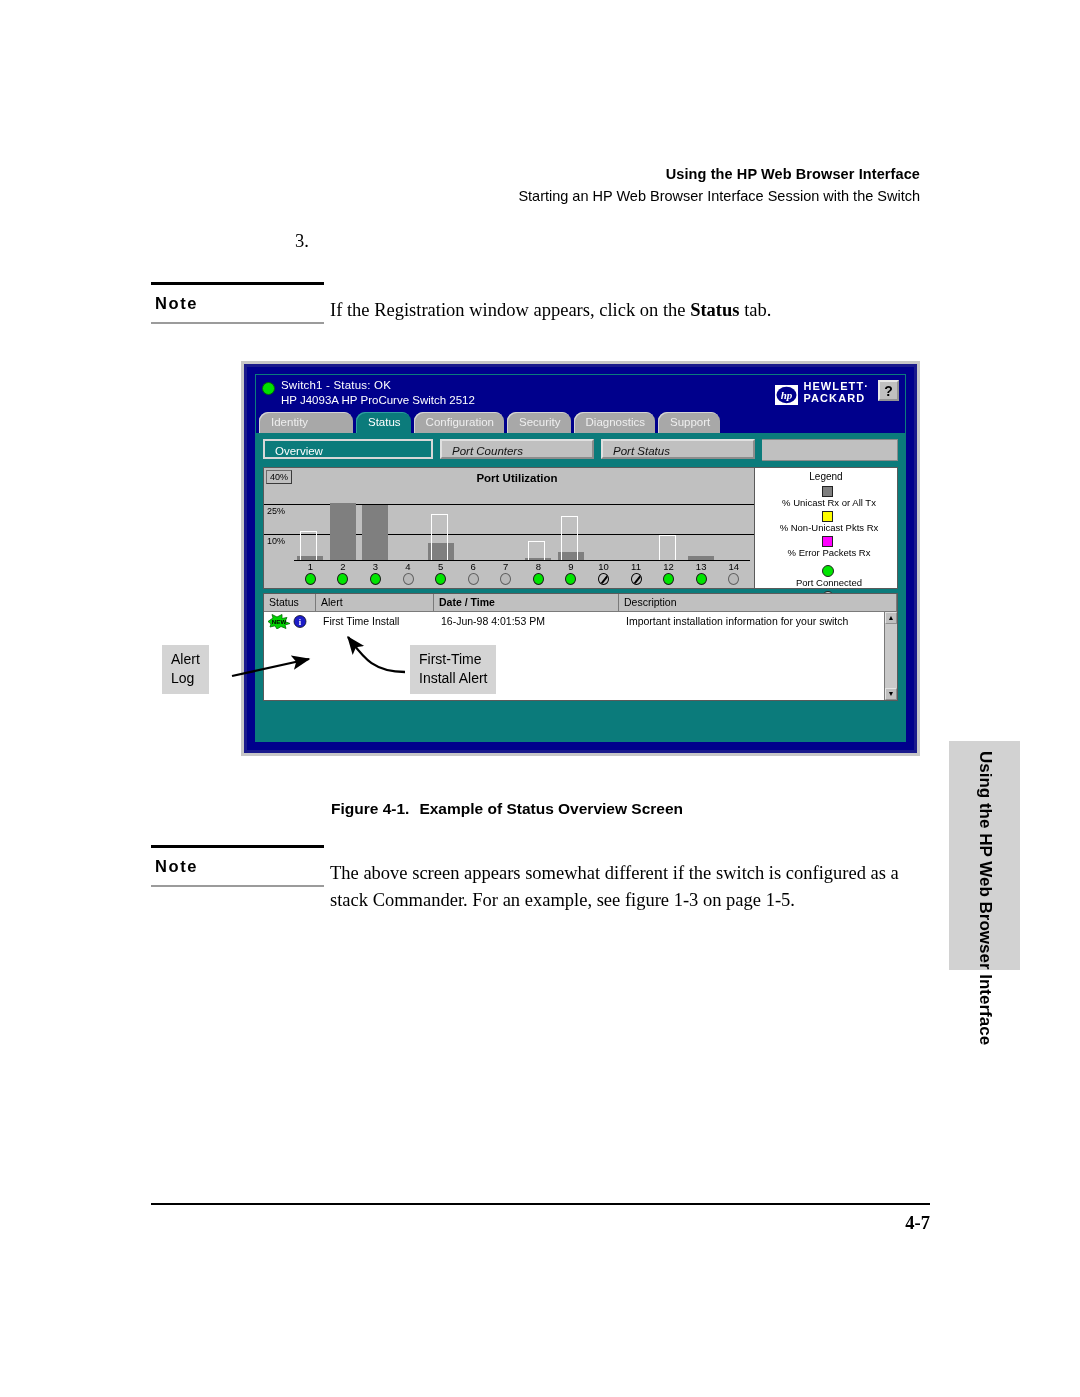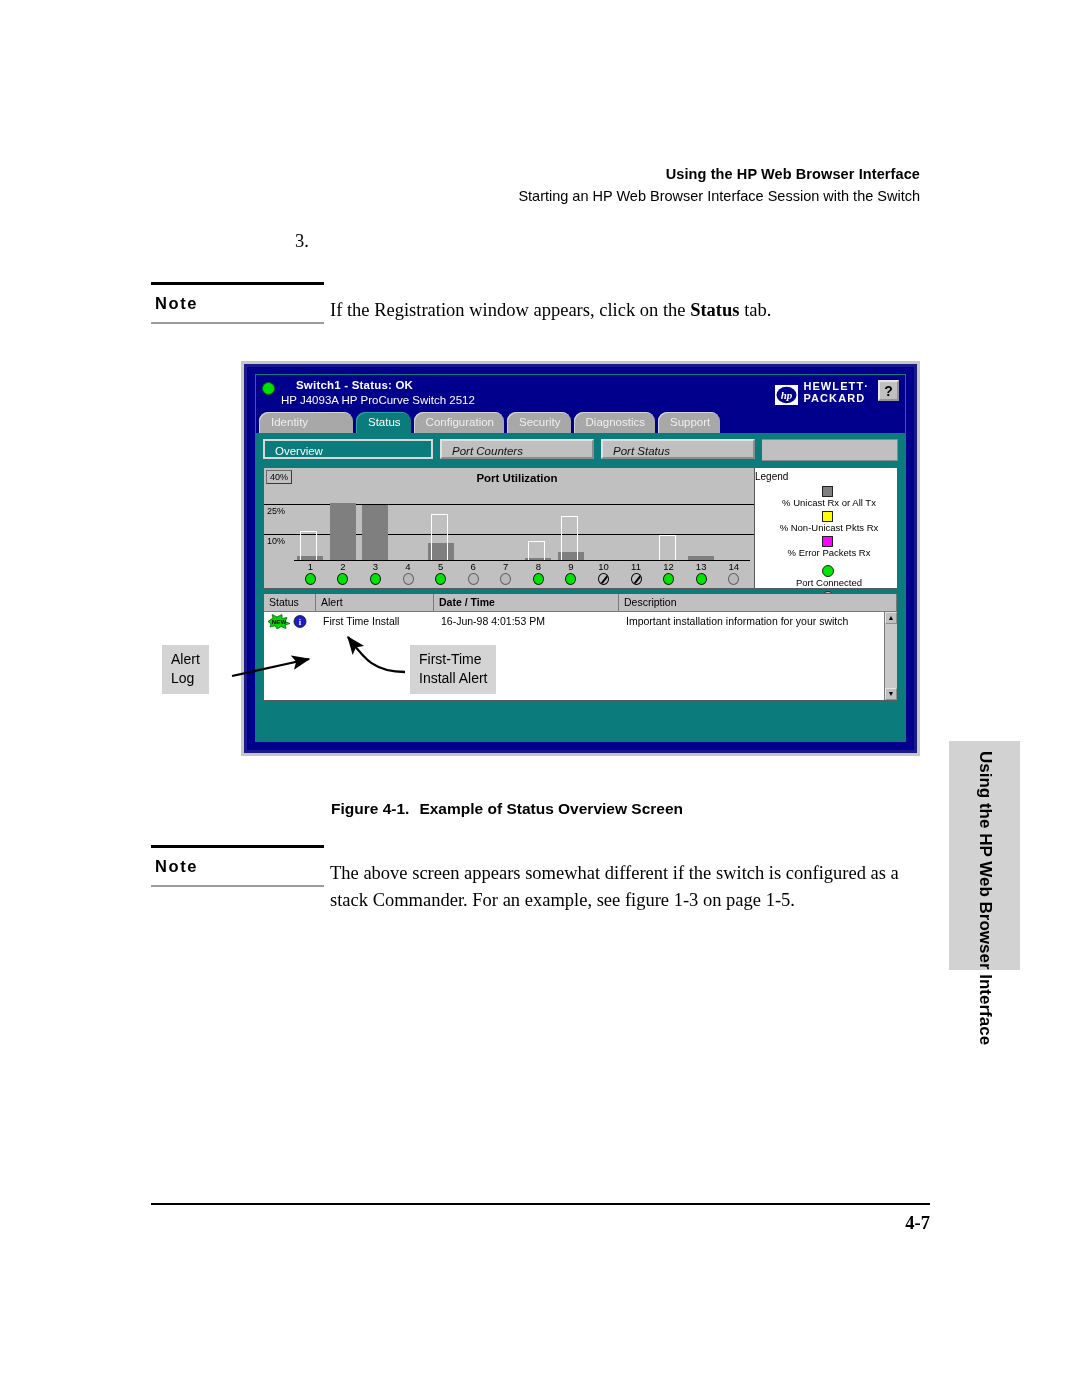--- a/index.html
+++ b/index.html
@@ -124,21 +124,21 @@
     border: 1px solid #006b00;
     margin: 7px 6px 0 6px;
     flex: none;
   }
   .title-txt {
     font-family: "Liberation Sans", sans-serif;
     color: #fff;
     padding-top: 3px;
     line-height: 1.28;
   }
-  .title-l1 { font-size: 11.5px; font-weight: bold; letter-spacing: .2px; margin-left: 15px; }
+  .title-l1 { font-size: 11.5px; font-weight: normal; letter-spacing: .2px; }
   .title-l2 { font-size: 11.5px; }
   .hp-logo {
     position: absolute;
     right: 36px;
     top: 5px;
     display: flex;
     align-items: flex-end;
     gap: 5px;
   }
   .hp-badge {
@@ -366,21 +366,21 @@
   }
 
   
   .legend {
     width: 142px;
     background: #ffffff;
     padding: 3px 0 0 0;
     box-sizing: border-box;
   }
   .legend-title {
-    text-align: left;
+    text-align: center;
     font-family: "Liberation Sans", sans-serif;
     font-size: 10px;
     margin-bottom: 4px;
   }
   .legend-row {
     display: flex;
     align-items: center;
     font-family: "Liberation Sans", sans-serif;
     font-size: 9.5px;
     padding: 0 0 2px 6px;

